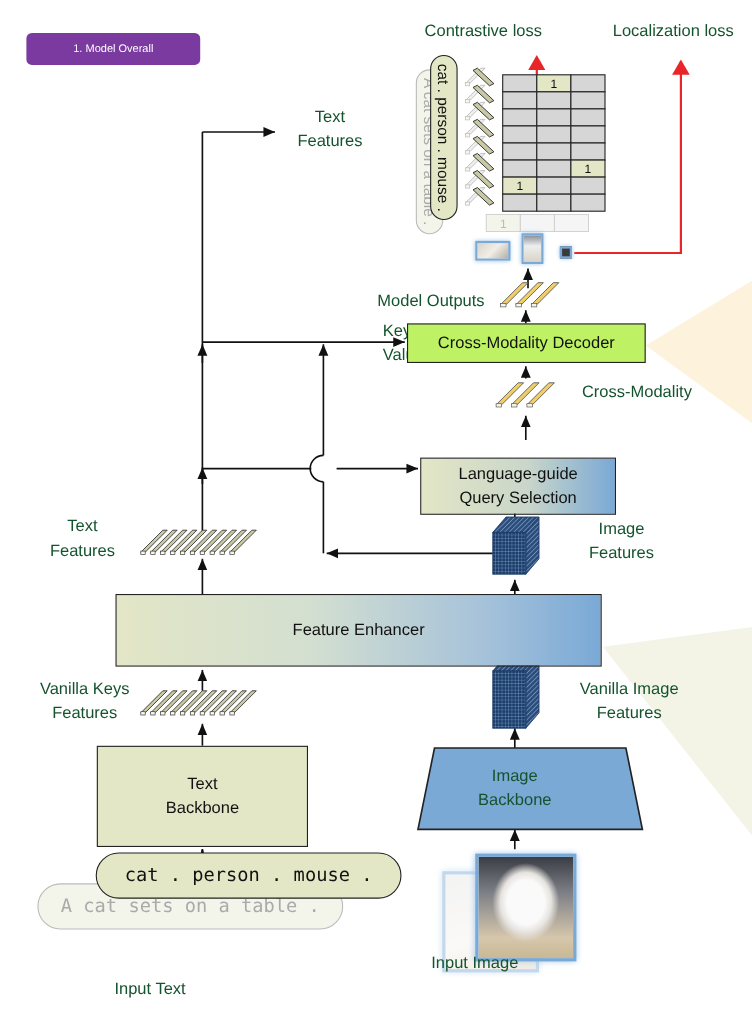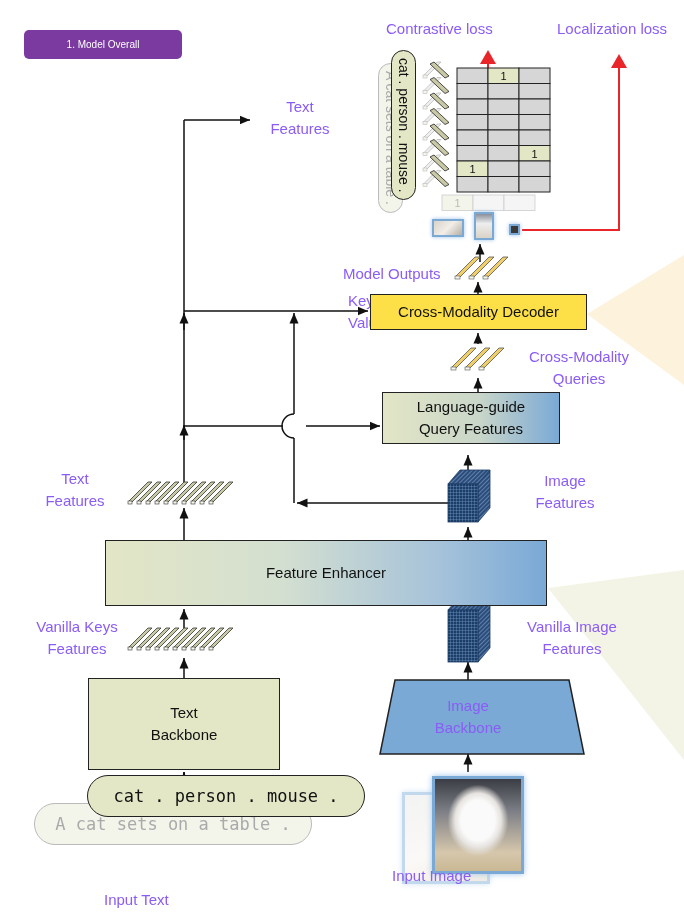--- a/index.html
+++ b/index.html
@@ -1,22 +1,22 @@
 <!DOCTYPE html>
 <html><head>
 <meta charset="utf-8">
 <style>
   html,body{margin:0;padding:0;background:#ffffff;}
   body{width:684px;height:923px;position:relative;overflow:hidden;font-family:"Liberation Sans","DejaVu Sans",sans-serif;color:#111;}
   .abs{position:absolute;}
-  .lbl{position:absolute;font-size:15px;line-height:22px;color:#8b5cf6;text-align:center;white-space:nowrap;}
+  .lbl{position:absolute;font-size:15px;line-height:22px;color:#14532d;text-align:center;white-space:nowrap;}
   .badge{position:absolute;left:24px;top:30px;width:158px;height:29px;background:#7a3aa0;border-radius:5px;color:#fff;font-size:10px;line-height:29px;text-align:center;}
   .box{position:absolute;border:1.5px solid #222;box-sizing:border-box;display:flex;align-items:center;justify-content:center;text-align:center;font-size:15px;line-height:22px;color:#111;}
-  .decoder{left:370px;top:294px;width:217px;height:36px;background:#fde047;}
-  .lqs{left:382px;top:392px;width:178px;height:52px;background:linear-gradient(90deg,#e3e6c6 0%,#c9d6c9 55%,#7aa9d6 100%);}
+  .decoder{left:370px;top:294px;width:217px;height:36px;background:#bef264;}
+  .lqs{left:382px;top:416px;width:178px;height:52px;background:linear-gradient(90deg,#e3e6c6 0%,#c9d6c9 55%,#7aa9d6 100%);}
   .fe{left:105px;top:540px;width:442px;height:66px;background:linear-gradient(90deg,#e3e6c6 0%,#d3dfd0 40%,#a7c3da 75%,#7aa9d6 100%);text-align:center;}
   .tb{left:88px;top:678px;width:192px;height:92px;background:#e3e7c6;}
   .pill{position:absolute;border:1.5px solid #222;border-radius:22px;box-sizing:border-box;font-family:"DejaVu Sans Mono","Liberation Mono",monospace;font-size:17px;display:flex;align-items:center;justify-content:center;}
   .pill-main{left:87px;top:775px;width:278px;height:42px;background:#e3e7c6;}
   .pill-ghost{left:34px;top:803px;width:278px;height:42px;background:#f3f4ea;border-color:#bbb;color:#aaa;z-index:0;}
   .vpill{position:absolute;border:1.5px solid #222;border-radius:16px;box-sizing:border-box;font-family:"Liberation Sans",sans-serif;font-size:14px;writing-mode:vertical-rl;display:flex;align-items:center;justify-content:center;}
   .vpill-main{left:391px;top:50px;width:25px;height:150px;background:#e3e7c6;}
   .vpill-ghost{left:378px;top:63px;width:25px;height:150px;background:#f3f4ea;border-color:#bbb;color:#aaa;}
   .img-card{position:absolute;border:3px solid #7aa9d6;box-sizing:border-box;box-shadow:0 0 6px #9ec4ea;}
   .thumb{position:absolute;border:2px solid #7aa9d6;box-shadow:0 0 4px #9ec4ea;box-sizing:border-box;}
@@ -247,27 +247,26 @@
 
 <div class="lbl" style="left:300px;top:290px;text-align:left;margin-left:48px;">
   <div>Keys&amp;</div>
   <div>Values</div>
 </div>
 
 <div class="box decoder">Cross-Modality Decoder</div>
 
 <div class="lbl" style="left:520px;top:346px;width:118px;">
   <div>Cross-Modality</div>
-  <div>Queries</div>
 </div>
 
 <div class="box lqs">
   <div>
     <div>Language-guide</div>
-    <div>Query Features</div>
+    <div>Query Selection</div>
   </div>
 </div>
 
 <div class="lbl" style="left:30px;top:468px;width:90px;">
   <div>Text</div>
   <div>Features</div>
 </div>
 
 <div class="lbl" style="left:520px;top:470px;width:90px;">
   <div>Image</div>

